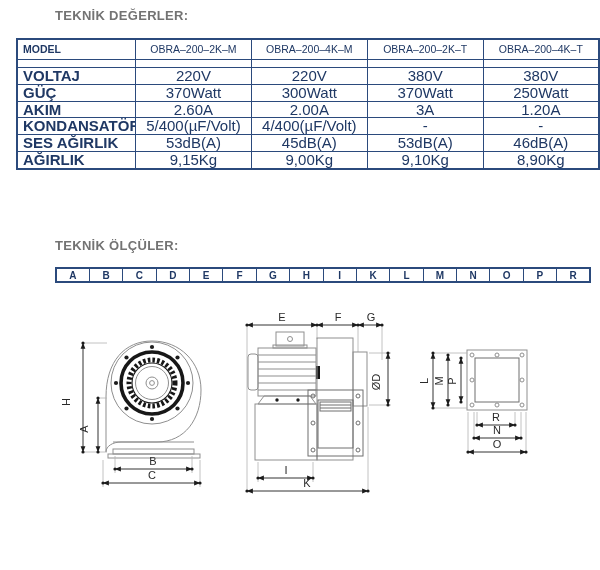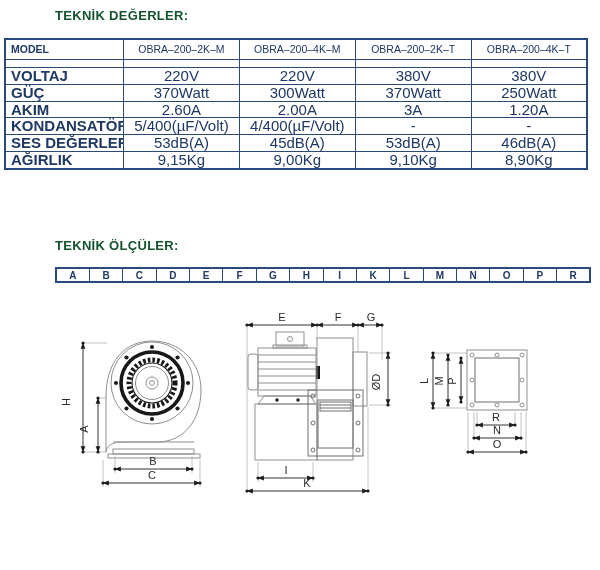--- a/index.html
+++ b/index.html
@@ -2,29 +2,29 @@
 <html><head>
 <meta charset="utf-8">
 <style>
   html,body{margin:0;padding:0;}
   body{
     width:600px;height:570px;position:relative;background:#ffffff;
     font-family:"Liberation Sans","DejaVu Sans",sans-serif;
     color:#1f3864;overflow:hidden;
   }
   .heading{
-    position:absolute;font-size:13px;font-weight:bold;color:#14532d;
+    position:absolute;font-size:13px;font-weight:bold;color:#737373;
     letter-spacing:.3px;white-space:nowrap;
   }
   #values-heading{left:55px;top:8px;}
   #dims-heading{left:55px;top:238px;}
 
   table{border-collapse:collapse;table-layout:fixed;}
   #spec-table{
-    position:absolute;left:4px;top:38px;width:584px;
+    position:absolute;left:16px;top:38px;width:584px;
     border:2px solid #2b4a7c;
   }
   #spec-table td{
     border:1px solid #2b4a7c;font-size:15px;color:#1f3864;
     padding:0;line-height:1.05;height:14px;overflow:hidden;white-space:nowrap;
   }
   #spec-table tr.hdr-row td{height:19px;font-size:10.5px;}
   #spec-table tr.spacer-row td{height:7px;}
   #spec-table td.lbl{width:112px;font-weight:bold;text-align:left;padding-left:5px;}
   #spec-table td.val{text-align:center;}
@@ -95,21 +95,21 @@
         <td class="val">1.20A</td>
       </tr>
       <tr>
         <td class="lbl">KONDANSATÖR</td>
         <td class="val">5/400(µF/Volt)</td>
         <td class="val">4/400(µF/Volt)</td>
         <td class="val">-</td>
         <td class="val">-</td>
       </tr>
       <tr>
-        <td class="lbl">SES DEĞERLER</td>
+        <td class="lbl">SES AĞIRLIK</td>
         <td class="val">53dB(A)</td>
         <td class="val">45dB(A)</td>
         <td class="val">53dB(A)</td>
         <td class="val">46dB(A)</td>
       </tr>
       <tr>
         <td class="lbl">AĞIRLIK</td>
         <td class="val">9,15Kg</td>
         <td class="val">9,00Kg</td>
         <td class="val">9,10Kg</td>

